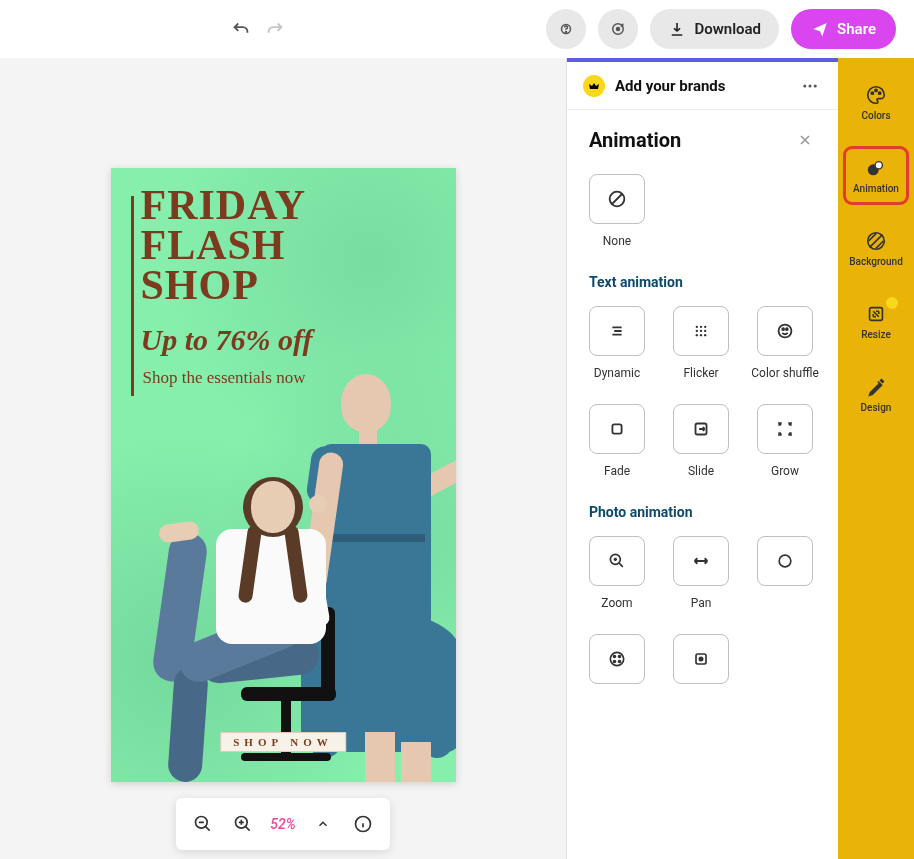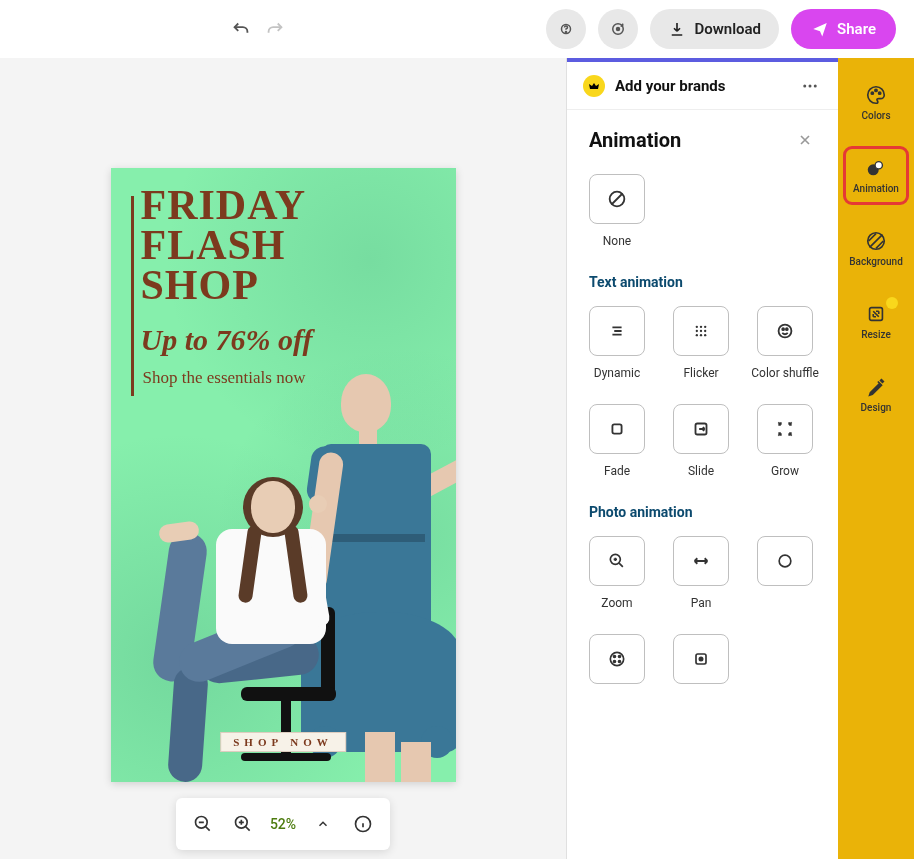--- a/index.html
+++ b/index.html
@@ -57,21 +57,21 @@
 .sit-thigh2{ position:absolute; top:162px; left:68px; width:120px; height:40px; background:#486888; border-radius:20px; transform:rotate(-6deg); z-index:0;}
 .sit-shin2 { position:absolute; top:190px; left:40px; width:34px; height:115px; background:#486888; border-radius:17px; transform:rotate(4deg); z-index:0;}
 .sit-foot { position:absolute; top:46px; left:28px; width:40px; height:18px; background:#e8cdb5; border-radius:9px; transform:rotate(-8deg);}
 .chair-seat { position:absolute; top:210px; left:110px; width:95px; height:14px; background:#111; border-radius:6px;}
 .chair-back { position:absolute; top:130px; left:190px; width:14px; height:90px; background:#111; border-radius:6px;}
 .chair-post { position:absolute; top:220px; left:150px; width:10px; height:60px; background:#111;}
 .chair-base { position:absolute; top:276px; left:110px; width:90px; height:8px; background:#111; border-radius:4px;}
 
 .zoom-bar { margin-top: 16px; background: #fff; border-radius: 6px; box-shadow: 0 2px 10px rgba(0,0,0,.12); height: 52px; display: flex; align-items: center; padding: 0 14px; gap: 14px; }
 .zoom-bar .icon-btn { width: 26px; height: 26px; display: flex; align-items: center; justify-content: center; cursor: pointer; color: #333; }
-.zoom-text { font-size: 14px; font-weight: 500; color: #4d7c0f; }
+.zoom-text { font-size: 14px; font-weight: 500; color: #ec4899; font-style: italic; }
 
 .side-panel { width: 272px; background: #fff; border-left: 1px solid #e0e0e0; display: flex; flex-direction: column; position: relative; }
 .panel-topstripe { height: 4px; background: #5c5ce0; }
 .brands-bar { height: 48px; display: flex; align-items: center; justify-content: space-between; padding: 0 16px; border-bottom: 1px solid #eee; }
 .brands-left { display: flex; align-items: center; gap: 10px; }
 .crown-circle { width: 22px; height: 22px; border-radius: 50%; background: #f9d71c; display: flex; align-items: center; justify-content: center; }
 .brands-title { font-weight: 700; font-size: 15px; color: #111; }
 .dots-btn { width: 24px; height: 24px; display: flex; align-items: center; justify-content: center; cursor: pointer; color: #555; }
 .panel-content { flex: 1; overflow-y: auto; padding: 18px 22px; position:relative; }
 .panel-content::-webkit-scrollbar{width:8px}

